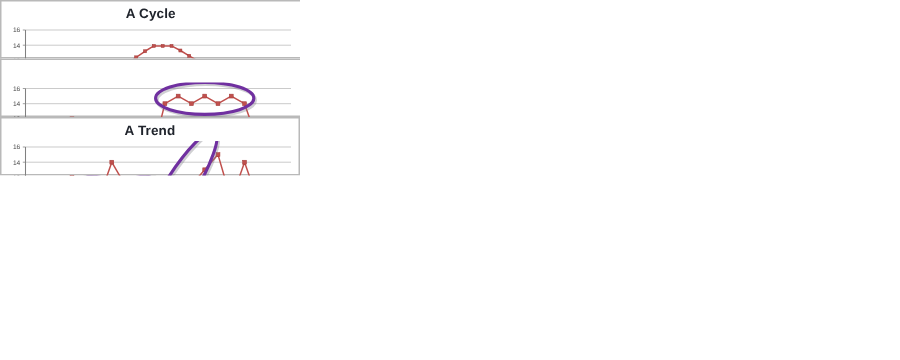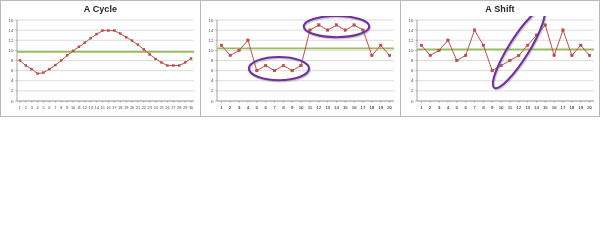--- a/index.html
+++ b/index.html
@@ -10,21 +10,21 @@
   body {
     width: 600px;
     height: 117px;
     font-family: "Liberation Sans", sans-serif;
     overflow: hidden;
   }
   #page {
     width: 600px;
     height: 117px;
     display: flex;
-    flex-direction: row;
+    flex-direction: column;
     background: #ffffff;
     box-sizing: border-box;
   }
   .chart-panel {
     width: 200px;
     height: 117px;
     box-sizing: border-box;
     position: relative;
     background: #ffffff;
     border: 1px solid #b9b9b9;
@@ -310,21 +310,21 @@
             <ellipse cx="77.94999999999999" cy="52.6" rx="30.089999999999996" ry="11.643749999999997" fill="none" stroke="#7030a0" stroke-width="2.1" transform="rotate(0 77.94999999999999 52.6)"></ellipse>
           </g>
           <g>
             <ellipse cx="136.475" cy="11.781249999999996" rx="32.745" ry="10.631249999999994" fill="none" stroke="rgba(120,120,130,0.35)" stroke-width="2.2" transform="rotate(0 136.475 11.781249999999996)"></ellipse>
             <ellipse cx="135.475" cy="10.581249999999997" rx="32.745" ry="10.631249999999994" fill="none" stroke="#7030a0" stroke-width="2.1" transform="rotate(0 135.475 10.581249999999997)"></ellipse>
           </g>
         </svg>
       </div>
     </div>
     <div class="chart-panel">
-      <div class="chart-title">A Shift</div>
+      <div class="chart-title">A Trend</div>
       <div class="plot-wrap">
         <svg width="200" height="102" viewBox="0 0 200 102" class="chart-svg">
           <g>
             <line x1="16" y1="85" x2="193" y2="85" stroke="#bfbfbf" stroke-width="0.55"></line>
             <text x="12.5" y="86.6" text-anchor="end" class="yt">0</text>
             <line x1="14.2" y1="85" x2="16" y2="85" stroke="#808080" stroke-width="0.5"></line>
             <line x1="16" y1="74.875" x2="193" y2="74.875" stroke="#bfbfbf" stroke-width="0.55"></line>
             <text x="12.5" y="76.475" text-anchor="end" class="yt">2</text>
             <line x1="14.2" y1="74.875" x2="16" y2="74.875" stroke="#808080" stroke-width="0.5"></line>
             <line x1="16" y1="64.75" x2="193" y2="64.75" stroke="#bfbfbf" stroke-width="0.55"></line>

